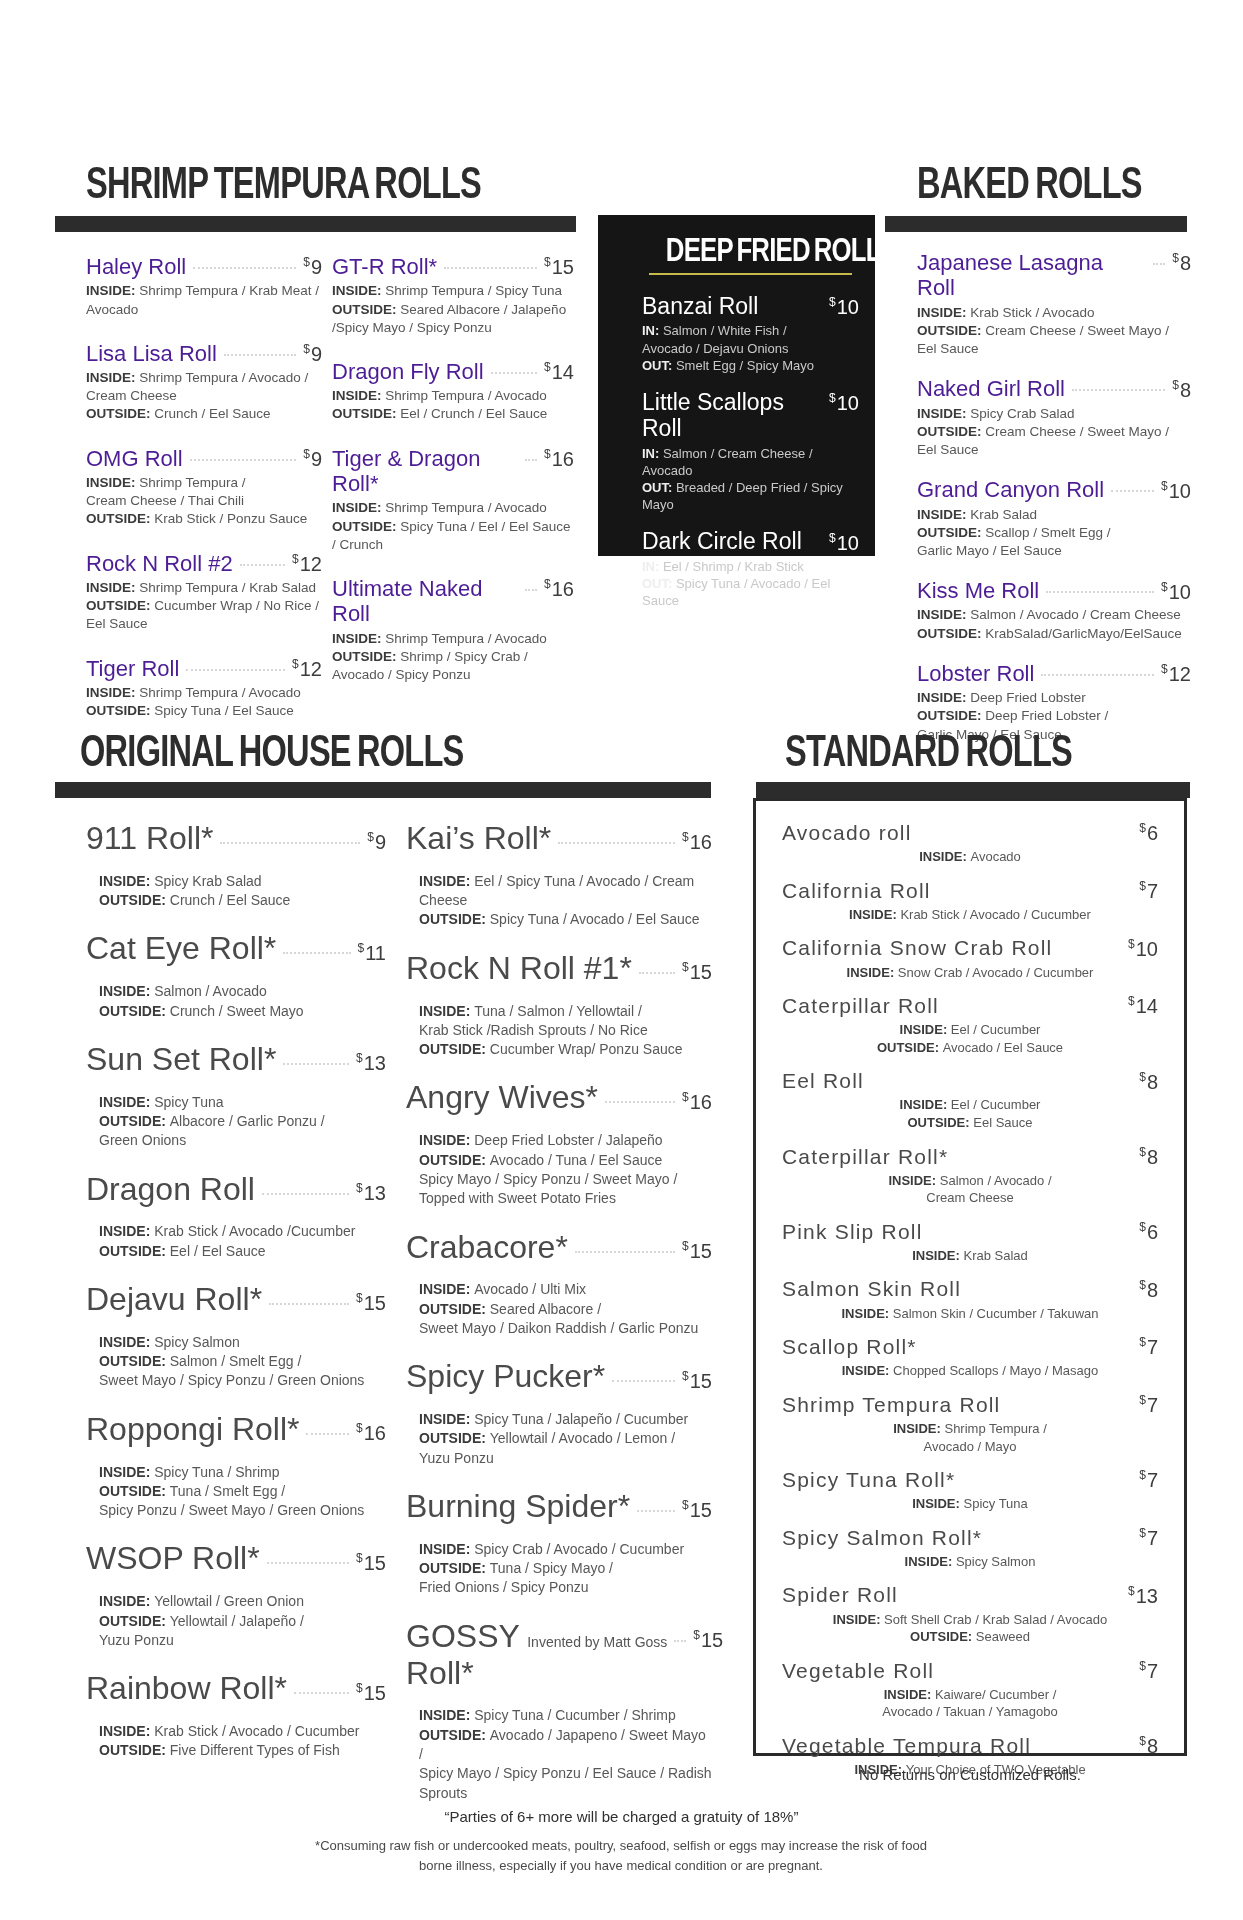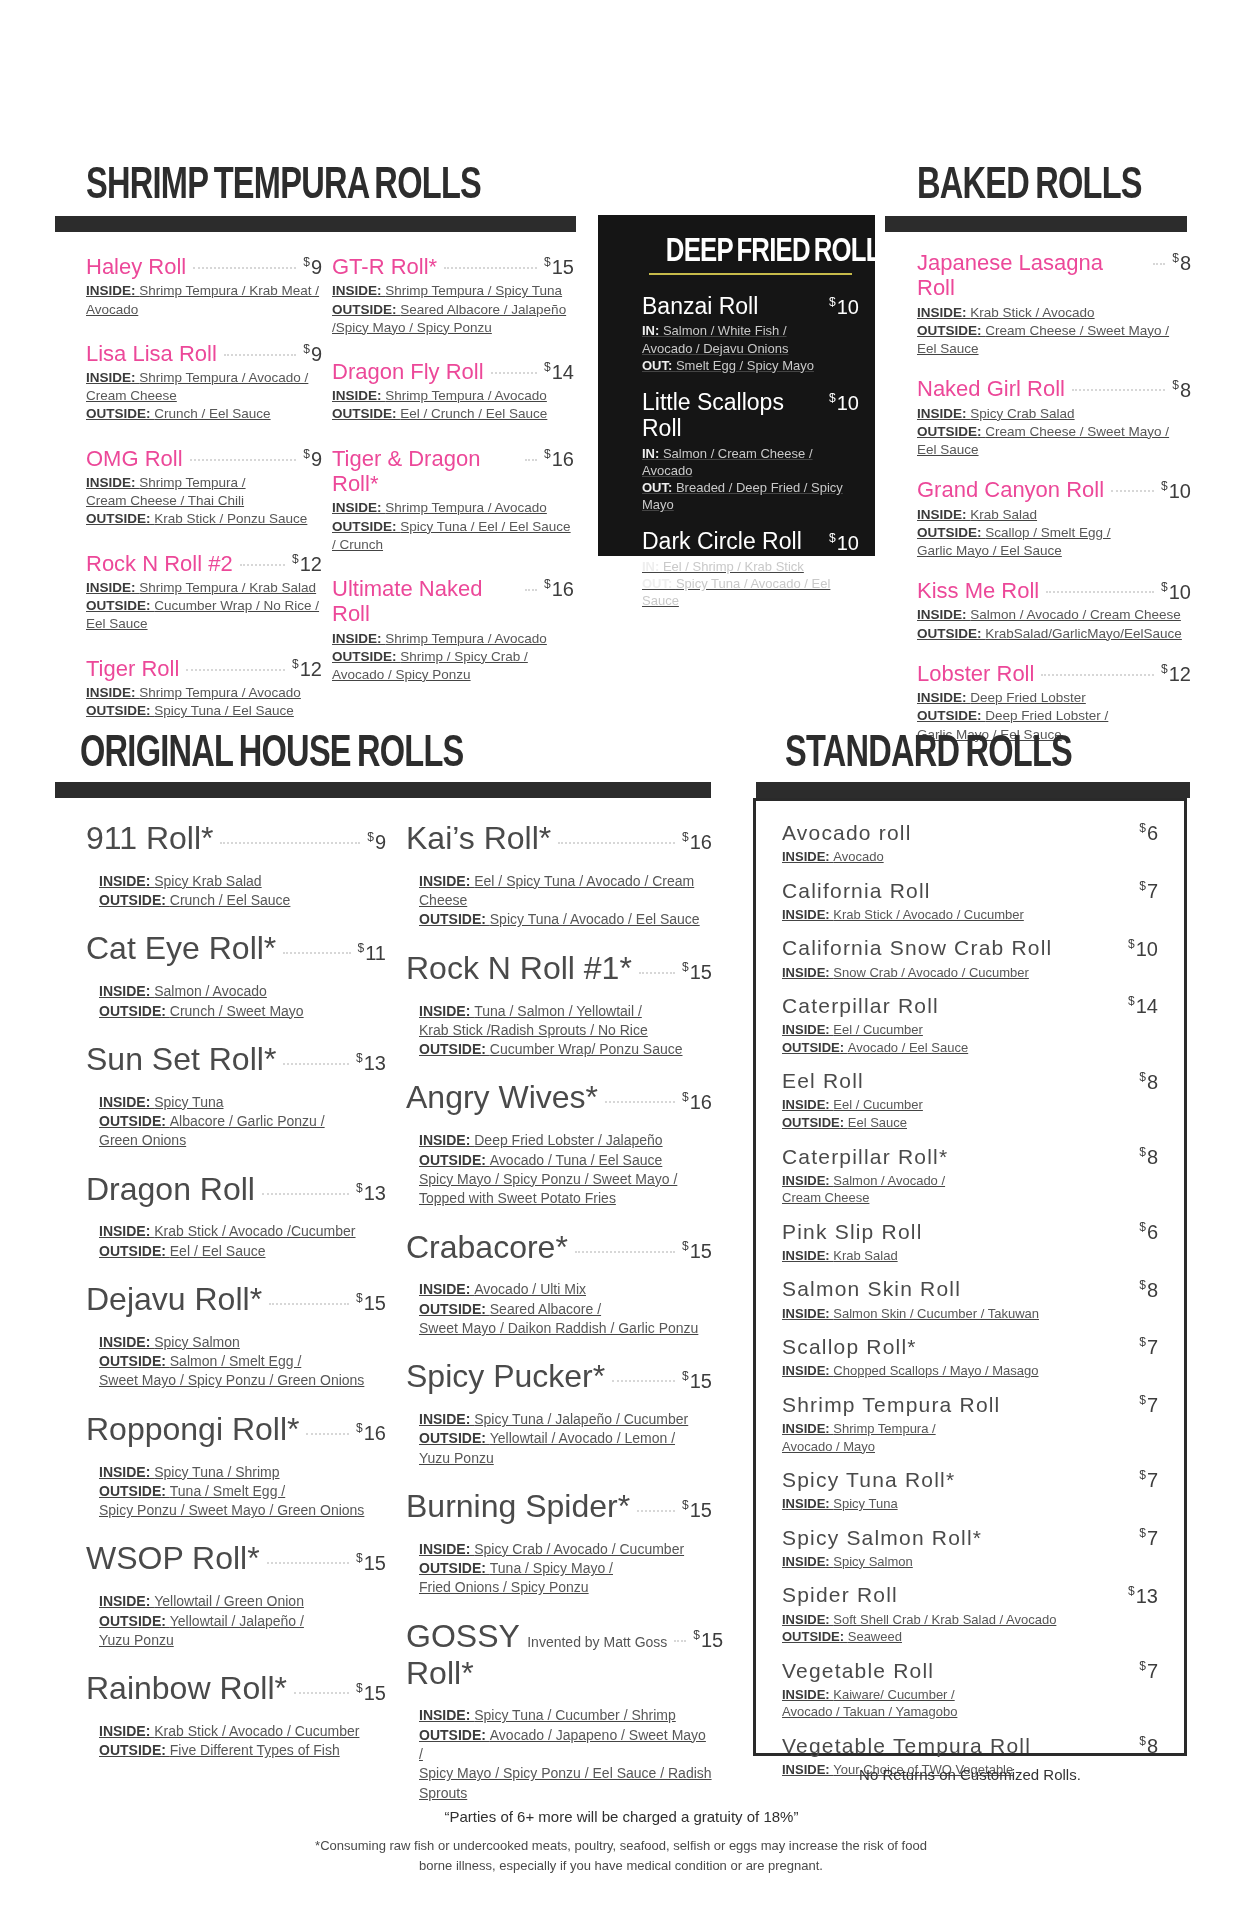--- a/index.html
+++ b/index.html
@@ -9,28 +9,28 @@
   
   .sec-title{position:absolute;font-weight:700;color:#2d2d2d;font-size:44px;
              letter-spacing:-1px;word-spacing:-3px;white-space:nowrap;
              transform:scaleX(0.74);transform-origin:left bottom;}
   .bar{position:absolute;background:#2c2c2c;height:16px;}
 
   
   .col{position:absolute;}
   .menu-item{margin-bottom:22px;}
   .item-row{display:flex;align-items:baseline;}
-  .item-name{font-size:22px;color:#ec4899;line-height:1.15;}
+  .item-name{font-size:22px;color:#4c1d95;line-height:1.15;}
   .item-note{font-size:14px;color:#555;margin-left:8px;white-space:nowrap;}
   .leader{flex:1 1 auto;border-bottom:2px dotted #d7d7d7;margin:0 7px;min-width:12px;
           transform:translateY(-5px);}
   .spacer{flex:1 1 auto;}
   .item-price{font-size:20px;color:#3d3d3d;white-space:nowrap;}
   .item-price sup{font-size:12px;margin-right:1px;}
-  .item-desc{margin-top:3px;text-decoration:underline;}
+  .item-desc{margin-top:3px;}
   .desc-line{font-size:13.5px;color:#585858;line-height:1.35;}
   .desc-line b{color:#3b3b3b;font-weight:700;}
 
   
   .baked .menu-item{margin-bottom:18px;}
 
   
   .deep{position:absolute;background:#151515;box-sizing:border-box;padding:14px 16px 8px;}
   .deep-title{font-weight:700;color:#ffffff;font-size:33px;letter-spacing:-1px;word-spacing:-3px;
               white-space:nowrap;text-align:center;transform:scaleX(0.78);transform-origin:center;
@@ -461,21 +461,21 @@
           <div class="desc-line"><b>INSIDE: </b>Spicy Tuna / Cucumber / Shrimp</div>
           <div class="desc-line"><b>OUTSIDE: </b>Avocado / Japapeno / Sweet Mayo /</div>
           <div class="desc-line">Spicy Mayo / Spicy Ponzu / Eel Sauce / Radish</div>
           <div class="desc-line">Sprouts</div>
         </div>
       </div>
     </div>
 
   <div class="sec-title" style="left:785px;top:726px;">STANDARD ROLLS</div>
   <div class="bar" style="left:756px;top:782px;width:434px;"></div>
-  <div class="std-box standard" id="std-box" style="left:753px;top:798px;width:434px;height:958px;">
+  <div class="std-box standard" id="std-box" style="left:753px;top:798px;width:434px;height:958px;text-align:center;">
       <div class="menu-item">
         <div class="item-row">
           <span class="item-name">Avocado roll</span>
           <span class="spacer"></span>
           <span class="item-price"><sup>$</sup>6</span>
         </div>
         <div class="item-desc">
           <div class="desc-line"><b>INSIDE: </b>Avocado</div>
         </div>
       </div>

